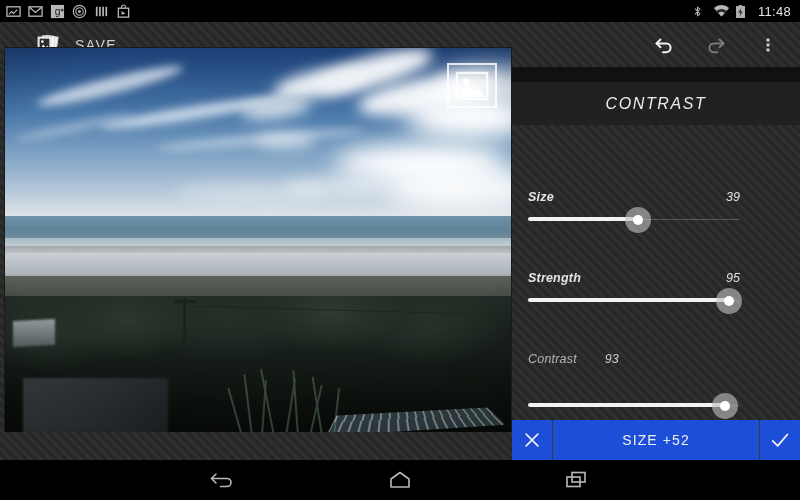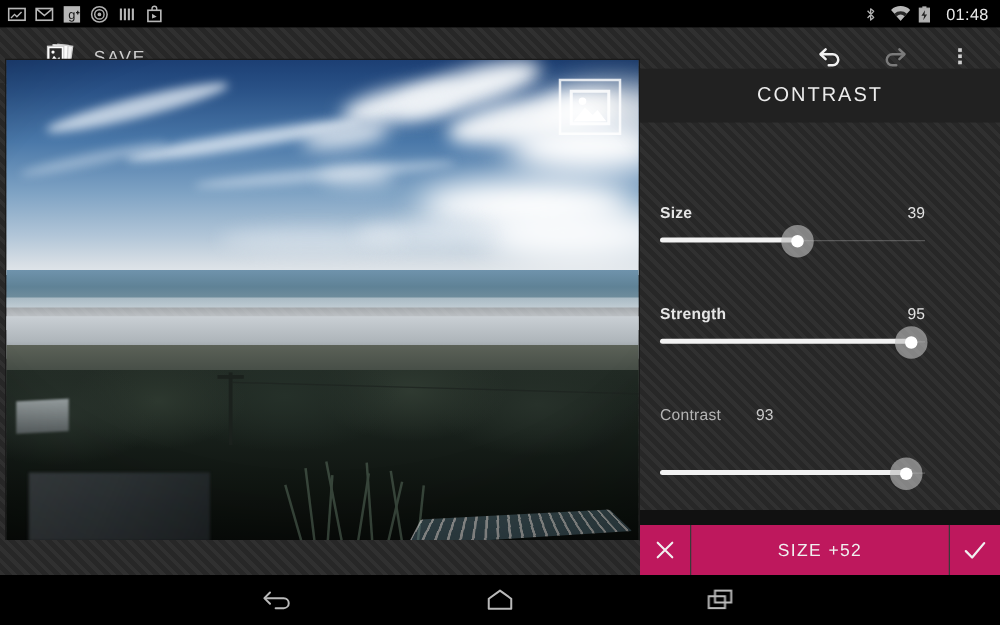--- a/index.html
+++ b/index.html
@@ -128,21 +128,21 @@
     background:radial-gradient(ellipse 120% 100% at 50% 40%, rgba(0,0,0,0) 45%, rgba(0,0,0,.45) 100%);
   }
   #thumb-overlay{
     position:absolute; right:14px; top:15px; width:50px; height:45px;
     border:2px solid rgba(255,255,255,.80);
     background:rgba(255,255,255,.12);
     display:flex; align-items:center; justify-content:center;
   }
 
   
-  #panel{ position:absolute; left:512px; top:55px; width:288px; height:353px; }
+  #panel{ position:absolute; left:512px; top:82px; width:288px; height:353px;font-style:italic; }
   #panel-title{
     position:absolute; left:0; top:0; width:288px; height:43px;
     background:#212121; display:flex; align-items:center; justify-content:center;
     color:#ececec; font-size:16px; letter-spacing:1.6px;
   }
   #panel-body{ position:absolute; left:0; top:43px; width:288px; height:310px; }
 
   .slider-row{ position:absolute; left:0; width:244px; }
   .slider-head{
     position:relative; height:20px; display:flex; align-items:center;
@@ -164,21 +164,21 @@
   .knob{
     position:absolute; top:0; width:26px; height:26px; margin-left:-13px;
     border-radius:50%; background:rgba(190,190,190,.62);
     display:flex; align-items:center; justify-content:center;
   }
   .knob i{ width:10px; height:10px; border-radius:50%; background:#fff; display:block; }
 
   
   #bottombar{
     position:absolute; left:512px; top:420px; width:288px; height:40px;
-    background:#be185d; display:flex; align-items:stretch;
+    background:#1d4ed8; display:flex; align-items:stretch;
   }
   #btn-cancel{ width:41px; display:flex; align-items:center; justify-content:center;
     border-right:1px solid #3a3a3a; }
   #btn-apply{ width:41px; display:flex; align-items:center; justify-content:center;
     border-left:1px solid #3a3a3a; }
   #btn-state{
     flex:1; display:flex; align-items:center; justify-content:center;
     color:#f0f0f0; font-size:14px; letter-spacing:1.1px;
   }
   #leftstrip{
@@ -255,21 +255,21 @@
             <path d="M9 13.5 L5.6 9.6 A5.4 5.4 0 0112.4 9.6 Z" fill="#d8d8d8"></path>
           </svg>
       </span>
       <span class="sicon">
         <svg viewBox="0 0 12 16" width="11" height="15">
             <rect x="1.6" y="2.6" width="8.8" height="12" fill="#cfcfcf" stroke="#cfcfcf"></rect>
             <rect x="4.2" y="1" width="3.6" height="1.8" fill="#cfcfcf"></rect>
             <path d="M6.6 4.4 L3.4 9.2 H5.8 L5 13.2 L8.4 8 H6.1 Z" fill="#2b2b2b"></path>
           </svg>
       </span>
-      <span id="clock">01:48</span>
+      <span id="clock">11:48</span>
     </div>
   </div>
 
   <div id="actionbar" class="striped">
     <div id="actionbar-left">
       <span id="app-icon">
         <svg viewBox="0 0 28 28" width="28" height="28">
           <g transform="rotate(8 16 14)">
               <rect x="11" y="5" width="12" height="15" fill="#f2f2f2" stroke="#c9c9c9"></rect>
             </g>

